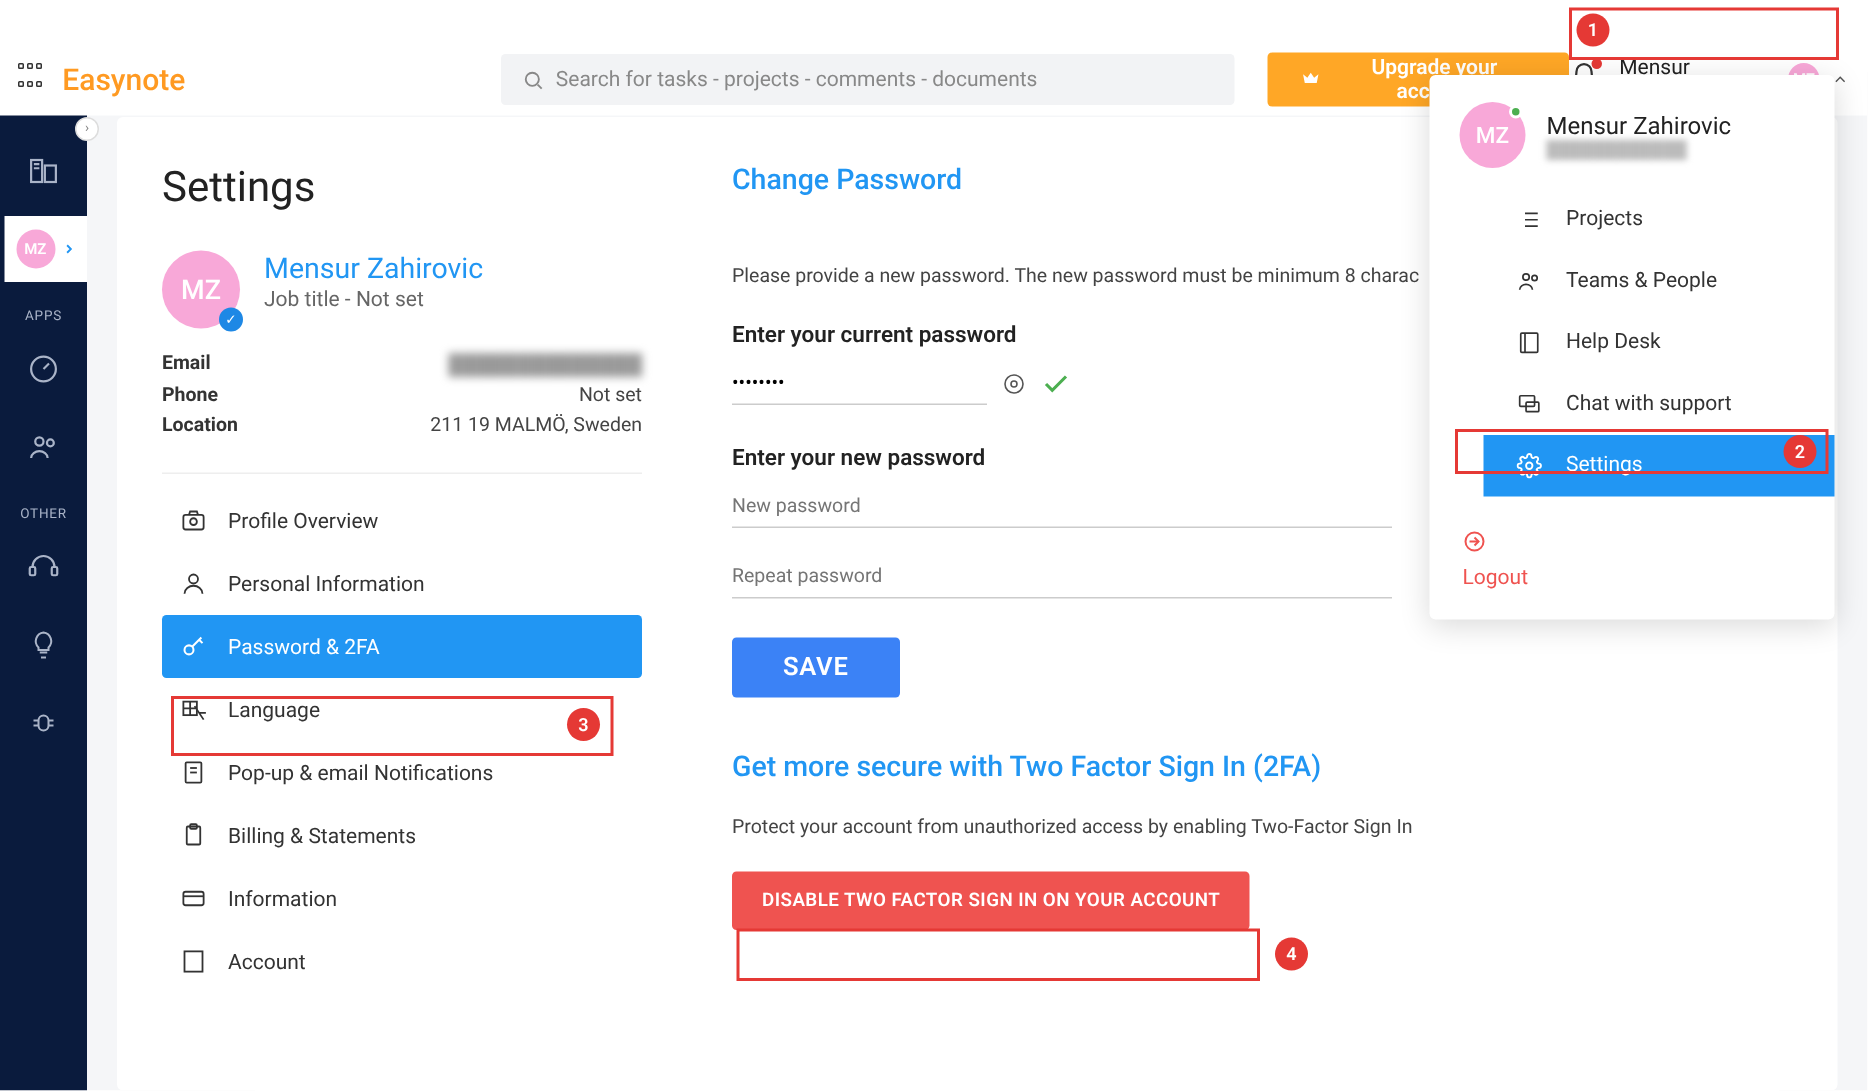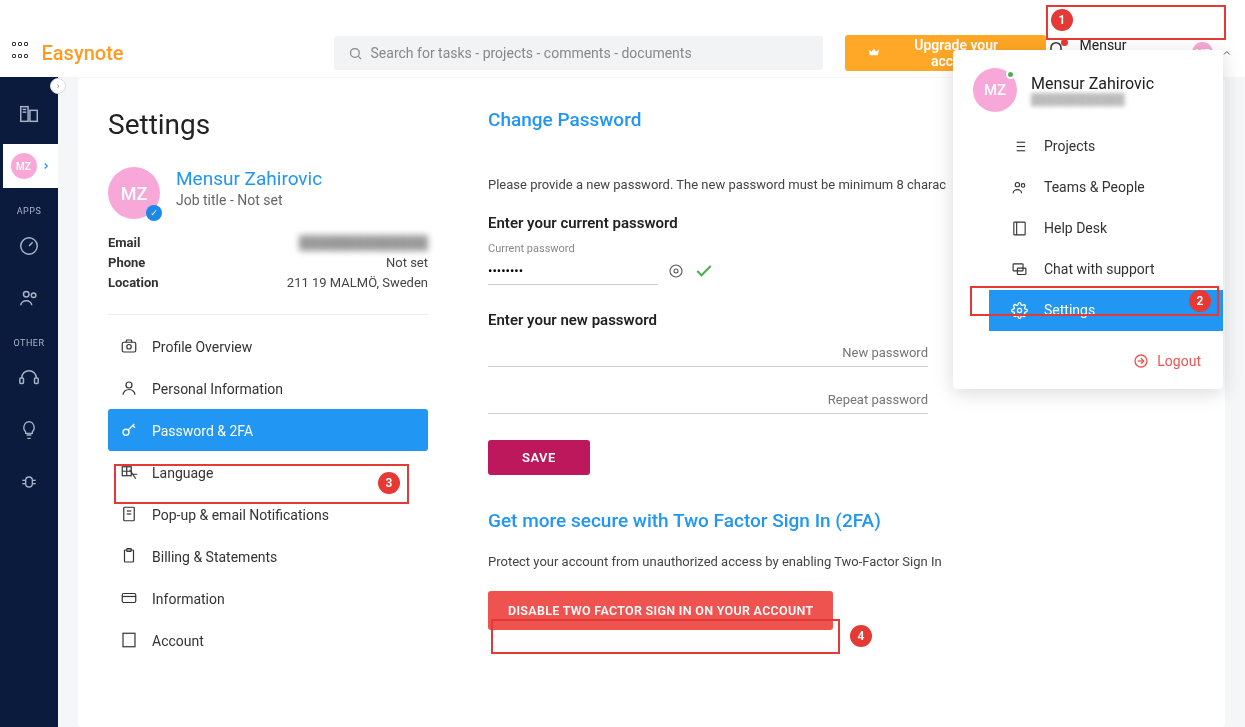--- a/index.html
+++ b/index.html
@@ -49,37 +49,37 @@
 .snav-item { display: flex; align-items: flex-end; gap: 14px; padding: 12px 12px; font-size: 14px; color: #333; cursor: pointer; border-radius: 3px; }
 .snav-item.active { background: #2196f3; color: #fff; }
 .snav-item svg { width: 18px; height: 18px; flex-shrink: 0; }
 
 .section-h { color: #2196f3; font-size: 19px; font-weight: 500; margin-bottom: 22px; }
 .sub-h { font-weight: 600; font-size: 15px; color: #222; margin-bottom: 6px; text-align: right; }
 .sub-p { font-size: 13px; color: #444; margin-bottom: 22px; }
 .field-group { margin-bottom: 26px; }
 .field-label { font-size: 15px; font-weight: 600; color: #222; margin-bottom: 10px; }
 .input-line { width: 170px; border: none; border-bottom: 1px solid #ccc; padding: 6px 0; font-size: 13px; outline: none; }
-.input-line.wide { width: 440px; text-align: right; }
+.input-line.wide { width: 440px; }
 .input-row { display: flex; align-items: center; gap: 10px; }
 .small-hint { font-size: 11px; color: #888; margin-bottom: 2px; display: block; }
-.btn-save { background: #be185d; color: #fff; border: none; padding: 10px 34px; font-size: 13px; font-weight: 600; border-radius: 3px; cursor: pointer; letter-spacing: 0.5px; }
+.btn-save { background: #3b82f6; color: #fff; border: none; padding: 10px 34px; font-size: 17px; font-weight: 600; border-radius: 3px; cursor: pointer; letter-spacing: 0.5px; }
 .btn-disable { background: #ef5350; color: #fff; border: none; padding: 12px 20px; font-size: 12.5px; font-weight: 600; border-radius: 3px; cursor: pointer; letter-spacing: 0.3px; }
 
 
 .dropdown { position: absolute; top: 50px; right: 22px; width: 270px; background: #fff; border-radius: 4px; box-shadow: 0 4px 20px rgba(0,0,0,0.15); z-index: 200; padding: 0 0 14px 0; }
 .dd-head { display: flex; align-items: center; gap: 14px; padding: 18px 20px 14px; }
 .dd-av { width: 44px; height: 44px; border-radius: 50%; background: #f8a8d8; color: #fff; font-size: 15px; display: flex; align-items: center; justify-content: center; font-weight: 500; position: relative; }
 .dd-av .dot { position: absolute; top: 2px; right: 2px; width: 9px; height: 9px; background: #4caf50; border-radius: 50%; border: 2px solid #fff; }
 .dd-name { font-size: 16px; color: #222; }
 .dd-sub { font-size: 11px; color: #bbb; filter: blur(2px); }
 .dd-item { display: flex; align-items: flex-start; gap: 16px; padding: 12px 22px; font-size: 14px; color: #333; cursor: pointer; margin-left: 36px; }
 .dd-item.active { background: #2196f3; color: #fff; }
 .dd-item svg { width: 17px; height: 17px; }
-.dd-logout { display: flex; align-items: flex-end; justify-content: flex-end; gap: 8px; padding: 22px 22px 6px; color: #ef5350; font-size: 14px; cursor: pointer; }
+.dd-logout { display: flex; align-items: flex-start; justify-content: flex-end; gap: 8px; padding: 22px 22px 6px; color: #ef5350; font-size: 14px; cursor: pointer; flex-direction: column; }
 
 
 .anno { position: absolute; border: 2px solid #e53935; z-index: 300; pointer-events: none; }
 .anno-badge { position: absolute; width: 22px; height: 22px; background: #e53935; color: #fff; border-radius: 50%; font-size: 12px; display: flex; align-items: center; justify-content: center; font-weight: 600; z-index: 310; pointer-events: none; }
 
 .circle-eye { color: #555; }
 .check-green { color: #4caf50; }
 </style>
 </head>
 <body>
@@ -277,21 +277,20 @@
       </div>
     </div>
 
     <div class="col-right">
       <h2 class="section-h">Change Password</h2>
       <div class="sub-h">Set a new password</div>
       <div class="sub-p">Please provide a new password. The new password must be minimum 8 charac</div>
 
       <div class="field-group">
         <div class="field-label">Enter your current password</div>
-        <span class="small-hint">Current password</span>
         <div class="input-row">
           <input type="password" class="input-line" value="••••••••" style="">
           <svg width="16" height="16" viewBox="0 0 24 24" fill="none" stroke="#555" stroke-width="1.6" class="circle-eye">
               <circle cx="12" cy="12" r="9"></circle>
               <circle cx="12" cy="12" r="3"></circle>
             </svg>
           <svg width="20" height="20" viewBox="0 0 24 24" fill="none" stroke="#4caf50" stroke-width="2.5" class="check-green">
               <polyline points="4 12 9 17 20 6"></polyline>
             </svg>
         </div>

